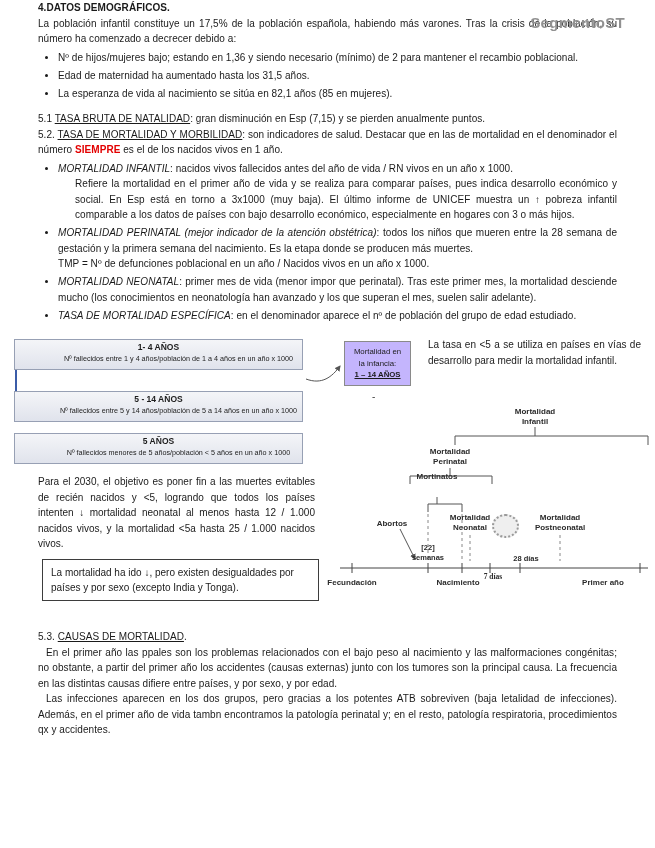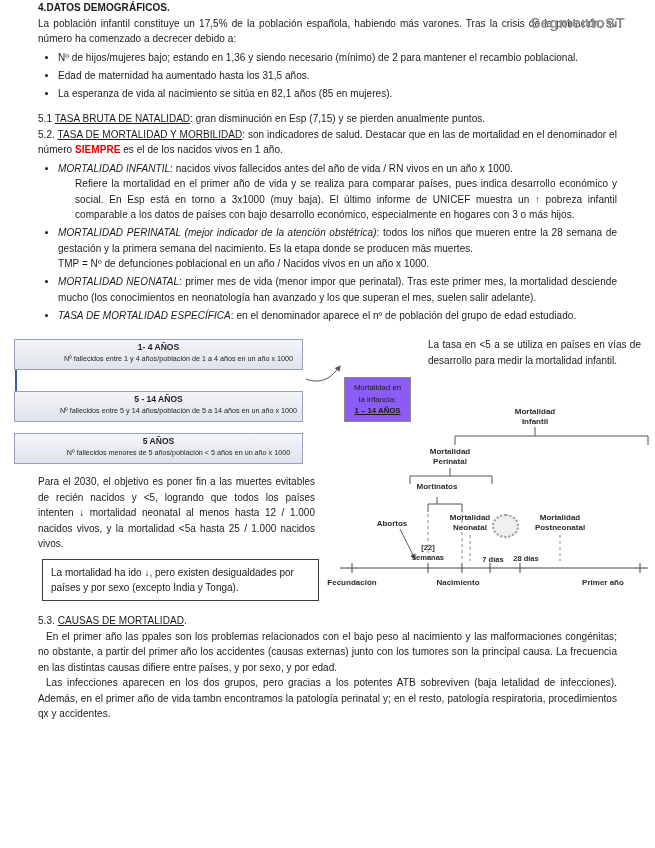--- a/index.html
+++ b/index.html
@@ -8,37 +8,37 @@
   .page { position:relative; width:655px; height:800px; background:#ffffff; color:#1a1a1a; overflow:hidden; }
   .watermark { position:absolute; top:14px; right:30px; font-size:15px; font-weight:600; color:#919191; letter-spacing:.3px; }
 
   .content { margin:0 38px; font-size:10px; line-height:15.5px; letter-spacing:.05px; }
   .just { text-align:justify; }
   .doc-h { font-size:10px; font-weight:bold; }
   .b { font-weight:bold;text-decoration:underline; }
   .u { text-decoration:underline; }
   .i { font-style:italic; }
   .red { color:#e30000; font-weight:bold; }
-  .mt4 { margin-top:4px; } .mt10 { margin-top:10px; } .mt8 { margin-top:8px; }
+  .mt4 { margin-top:4px; } .mt10 { margin-top:10px; } .mt8 { margin-top:24px; }
 
   ul.doclist { margin:3px 0 10px 0; padding-left:20px; }
   ul.doclist li { margin-bottom:2.5px; }
   .note-ind { margin-left:17px; }
 
   
   .figure { position:relative; height:272px; margin-top:3px; font-size:10px; }
   .fig-svg { position:absolute; left:0; top:0; }
 
   .ratebox { position:absolute; left:14px; width:289px; height:31px; text-align:center; padding-top:2px;
              background:linear-gradient(180deg,#f4f5f8,#e0e3ec); border:1px solid #97a0b4; }
   .ratebox-title { font-size:8.5px; font-weight:bold; color:#1c1c1c; }
   .ratebox-formula { font-size:7.2px; margin-top:2px; color:#222; white-space:nowrap;padding-left:40px; }
 
-  .infancy-box { position:absolute; left:344px; top:8px; width:67px; border:1px solid #8a8a8a; background:#8b5cf6;
-                 font-size:7.8px; text-align:center; padding:4px 2px; line-height:11.5px;margin-top:36px; }
+  .infancy-box { position:absolute; left:344px; top:8px; width:67px; border:1px solid #8a8a8a; background:#c4b5fd;
+                 font-size:7.8px; text-align:center; padding:4px 2px; line-height:11.5px; }
   .infancy-dash { position:absolute; left:372px; top:58px; font-size:10px; color:#444; }
 
   .side-note { position:absolute; left:428px; top:4px; width:213px; text-align:justify; line-height:15.5px; }
   .goal-text { position:absolute; left:38px; top:141px; width:277px; text-align:justify; line-height:15.5px; }
   .note-box { position:absolute; left:42px; top:226px; width:277px; border:1px solid #3d3d3d; background:#fff;
               padding:5px 8px; line-height:15px; }
 
   .dlabel { position:absolute; transform:translateX(-50%); font-size:8px; font-weight:bold; color:#2b2b2b;
             text-align:center; line-height:9.5px; }
   .dlabel.small { font-size:7.5px; }
@@ -140,28 +140,28 @@
       <div class="b">1 – 14 AÑOS</div>
     </div>
     <div class="infancy-dash">-</div>
 
     <div class="side-note">La tasa en &lt;5 a se utiliza en países en vías de desarrollo para medir la mortalidad infantil.</div>
     <div class="goal-text">Para el 2030, el objetivo es poner fin a las muertes evitables de recién nacidos y &lt;5, logrando que todos los países intenten ↓ mortalidad neonatal al menos hasta 12 / 1.000 nacidos vivos, y la mortalidad &lt;5a hasta 25 / 1.000 nacidos vivos.</div>
     <div class="note-box">La mortalidad ha ido ↓, pero existen desigualdades por países y por sexo (excepto India y Tonga).</div>
 
     <div class="dlabel" style="left:535px; top:74px; width:52px;">Mortalidad Infantil</div>
     <div class="dlabel" style="left:450px; top:114px; width:48px;">Mortalidad Perinatal</div>
-    <div class="dlabel" style="left:437px; top:149px; width:60px;">Mortinatos</div>
+    <div class="dlabel" style="left:437px; top:139px; width:60px;">Mortinatos</div>
     <div class="dlabel" style="left:392px; top:186px; width:44px;">Abortos</div>
     <div class="dlabel" style="left:470px; top:180px; width:50px;">Mortalidad Neonatal</div>
     <div class="cloud"></div>
     <div class="dlabel" style="left:560px; top:180px; width:68px;">Mortalidad Postneonatal</div>
 
     <div class="dlabel small" style="left:428px; top:210px; width:36px;">[22] semanas</div>
-    <div class="dlabel small" style="left:493px; top:222px; width:40px;">7 días</div>
+    <div class="dlabel small" style="left:493px; top:239px; width:40px;font-family:Liberation Serif, serif;">7 días</div>
     <div class="dlabel small" style="left:526px; top:221px; width:40px;">28 días</div>
 
     <div class="dlabel" style="left:352px; top:245px; width:64px;">Fecundación</div>
     <div class="dlabel" style="left:458px; top:245px; width:64px;">Nacimiento</div>
     <div class="dlabel" style="left:603px; top:245px; width:64px;">Primer año</div>
   </div>
 
   <div class="content mt8">
 
     <p><span>5.3. </span><span class="u">CAUSAS DE MORTALIDAD</span><span>.</span></p>

